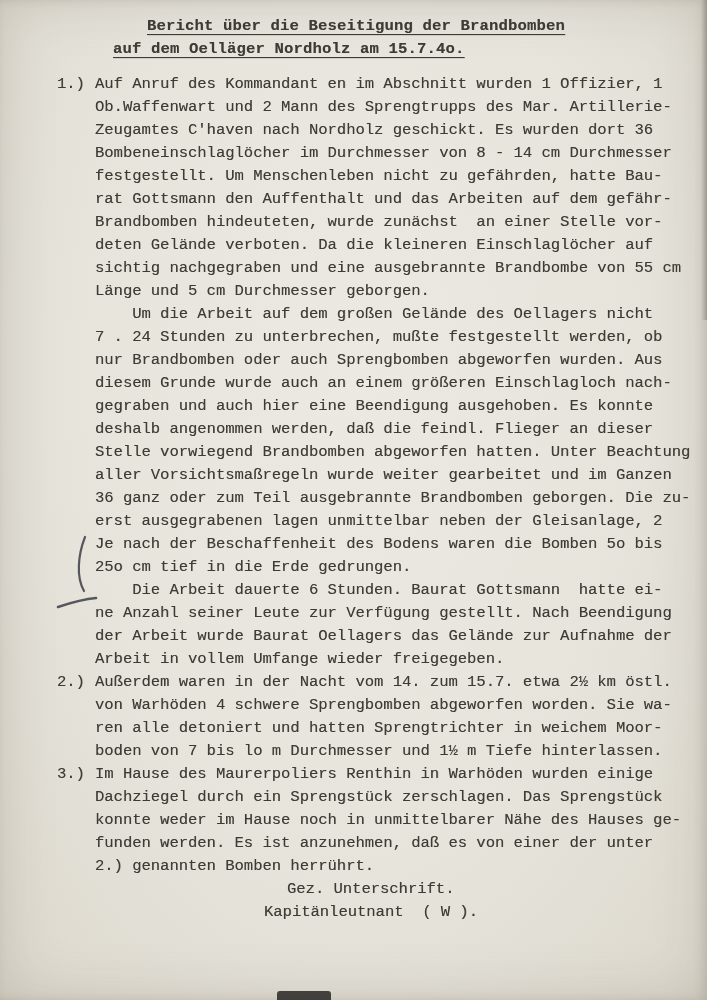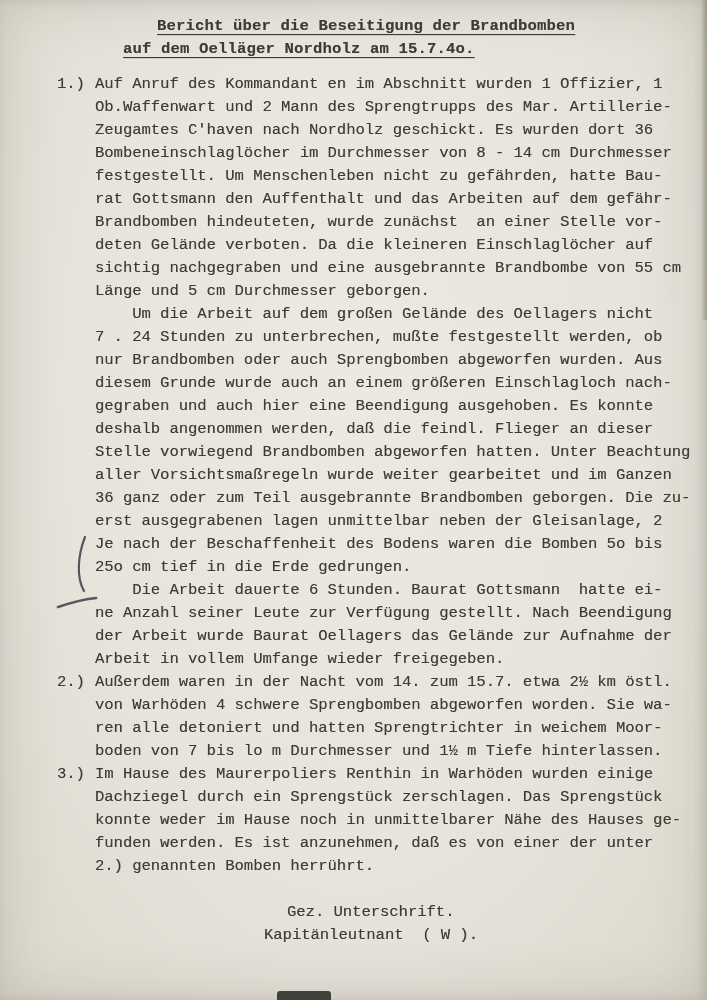--- a/index.html
+++ b/index.html
@@ -13,37 +13,37 @@
     width: 707px; height: 1000px;
     background: radial-gradient(ellipse at 50% 38%, #ece9e2 0%, #e7e4dc 55%, #dcd8cd 100%);
     box-shadow: inset 0 0 55px rgba(110,100,85,.22), inset -4px 0 10px rgba(100,92,78,.18);
     font-family: "Liberation Mono", "DejaVu Sans Mono", monospace;
     font-size: 15.5px;
     line-height: 23px;
     color: #3e3a34;
     text-shadow: 0.3px 0.3px 0.5px rgba(62,58,52,.45);
     overflow: hidden;
   }
-  .title-block { padding-top: 15px; padding-left: 10px; }
+  .title-block { padding-top: 15px; }
   .title-line {
     white-space: pre;
     text-decoration: underline;
     text-underline-offset: 4px;
     text-decoration-thickness: 1.4px;
     font-weight: bold;
     letter-spacing: 0.2px;
   }
   .t1 { margin-left: 147px; }
   .t2 { margin-left: 113px; }
   #doc-body { margin-top: 12px; margin-left: 57px; width: 645px; }
   .section-row { display: flex; align-items: flex-start; }
   .marker { flex: 0 0 38px; width: 38px; white-space: pre; }
   .section-content { flex: 1 1 auto; min-width: 0; }
   .line { white-space: pre; }
-  .signature { margin-top: 23px; }
+  .signature { }
   .sig-line { white-space: pre; }
   .sig-1 { margin-left: 287px; }
   .sig-2 { margin-left: 264px; }
   .pen-marks { position: absolute; left: 48px; top: 533px; pointer-events: none; }
   .smudge {
     position: absolute; left: 277px; bottom: 0;
     width: 54px; height: 9px;
     background: #2e2c29; opacity: .88;
     border-radius: 3px 3px 0 0;
   }

